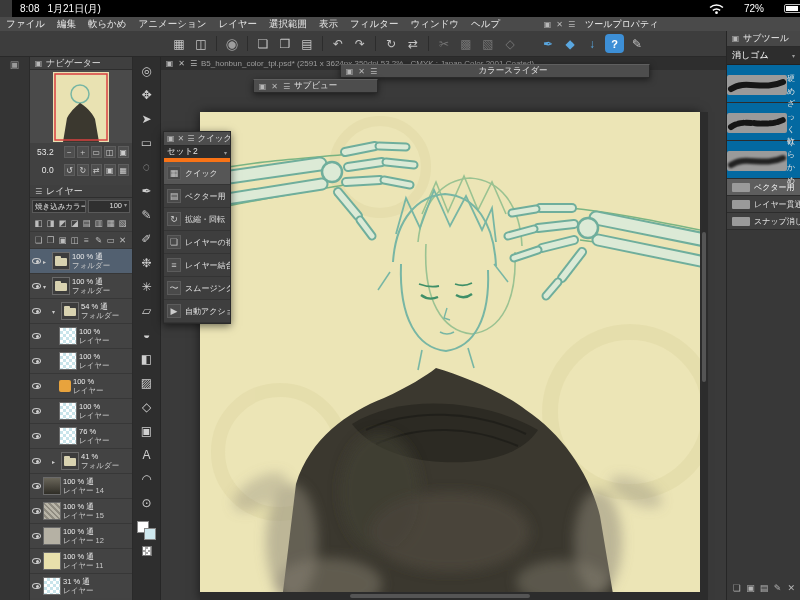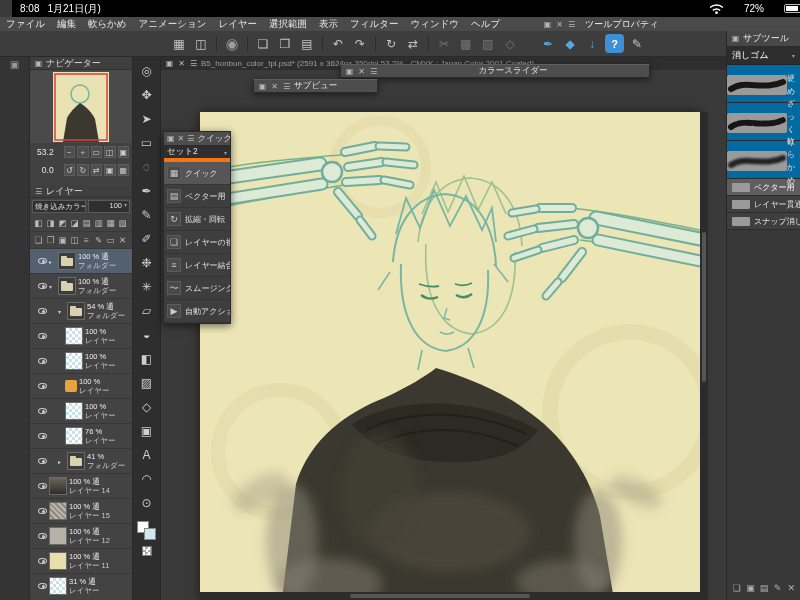--- a/index.html
+++ b/index.html
@@ -40,21 +40,21 @@
 .nic{width:13px;height:12px;background:#4e4e4e;border:1px solid #5d5d5d;color:#ccc;font-size:8px;display:flex;align-items:center;justify-content:center}
 
 .layerpanel{left:30px;top:185px;width:103px;height:415px;background:#424242;border-right:1px solid #2a2a2a;z-index:4}
 .blendrow{height:17px;display:flex;align-items:center;gap:2px;padding:0 2px}
 .dd{width:62px;height:13px;background:#2f2f2f;border:1px solid #5a5a5a;font-size:7.5px;color:#e2e2e2;display:flex;align-items:center;padding:0 2px;overflow:hidden;white-space:nowrap}
 .dd em{margin-left:auto;font-style:normal;font-size:6px;color:#999}
 .num{width:48px;height:13px;background:#2f2f2f;border:1px solid #5a5a5a;font-size:7.5px;color:#e2e2e2;display:flex;align-items:flex-start;justify-content:flex-end;padding:0 2px;gap:2px}
 .irow{height:17px;display:flex;align-items:center;gap:1px;padding:0 3px;border-bottom:1px solid #383838}
 .iic{width:11px;height:12px;color:#bdbdbd;font-size:8.5px;display:flex;align-items:center;justify-content:center}
 .llist{height:349px;overflow:hidden}
-.lrow{display:flex;align-items:center;height:25px;border-bottom:1px solid #373737;background:#434343;font-size:7.5px;color:#e5e5e5;padding-left:8px;gap:2px}
+.lrow{display:flex;align-items:center;height:25px;border-bottom:1px solid #373737;background:#434343;font-size:7.5px;color:#e5e5e5;padding-left:2px;gap:2px}
 .lrow.sel{background:#526070}
 .eye{width:9px;height:6px;border:1px solid #d0d0d0;border-radius:50%;position:relative;flex:none}
 .eye::after{content:"";position:absolute;left:2.5px;top:0.5px;width:3px;height:3px;border-radius:50%;background:#d0d0d0}
 .ind1{width:7px;flex:none}.ind2{width:14px;flex:none}
 .arr{width:7px;font-size:6px;color:#c8c8c8;flex:none}
 .thumb{width:18px;height:18px;border:1px solid #6a6a6a;flex:none;background:#fff}
 .thumb.checker{background:repeating-conic-gradient(#c8e4ea 0 25%,#ffffff 0 50%) 0 0/6px 6px}
 .thumb.folder{background:#3c3c3c;position:relative}
 .thumb.folder::after{content:"";position:absolute;left:2px;top:5px;width:12px;height:8px;background:#d8d2b0;border-radius:1px}
 .thumb.folder::before{content:"";position:absolute;left:2px;top:3px;width:6px;height:3px;background:#d8d2b0;border-radius:1px}

